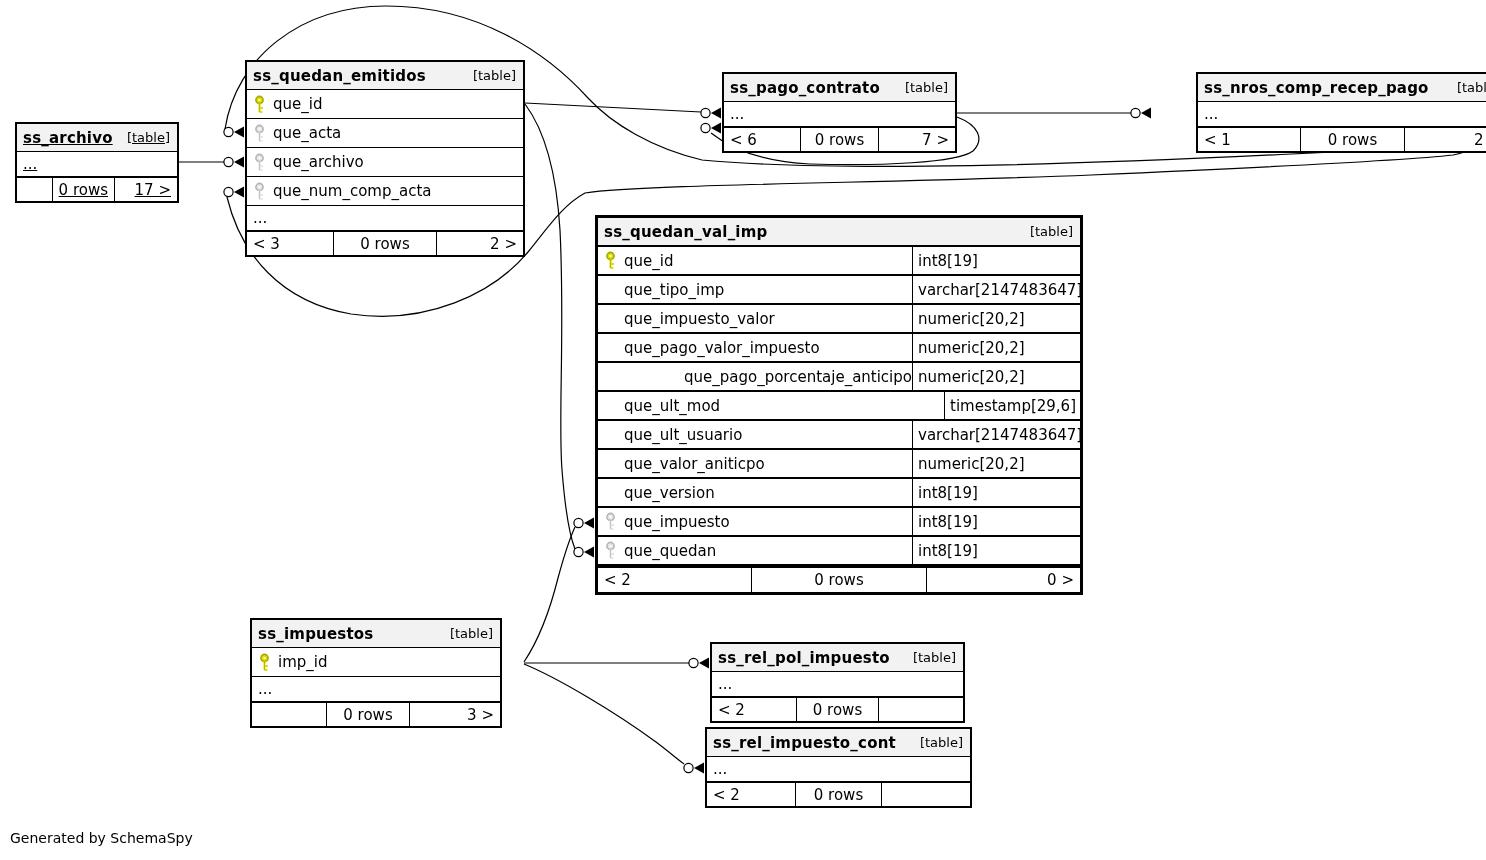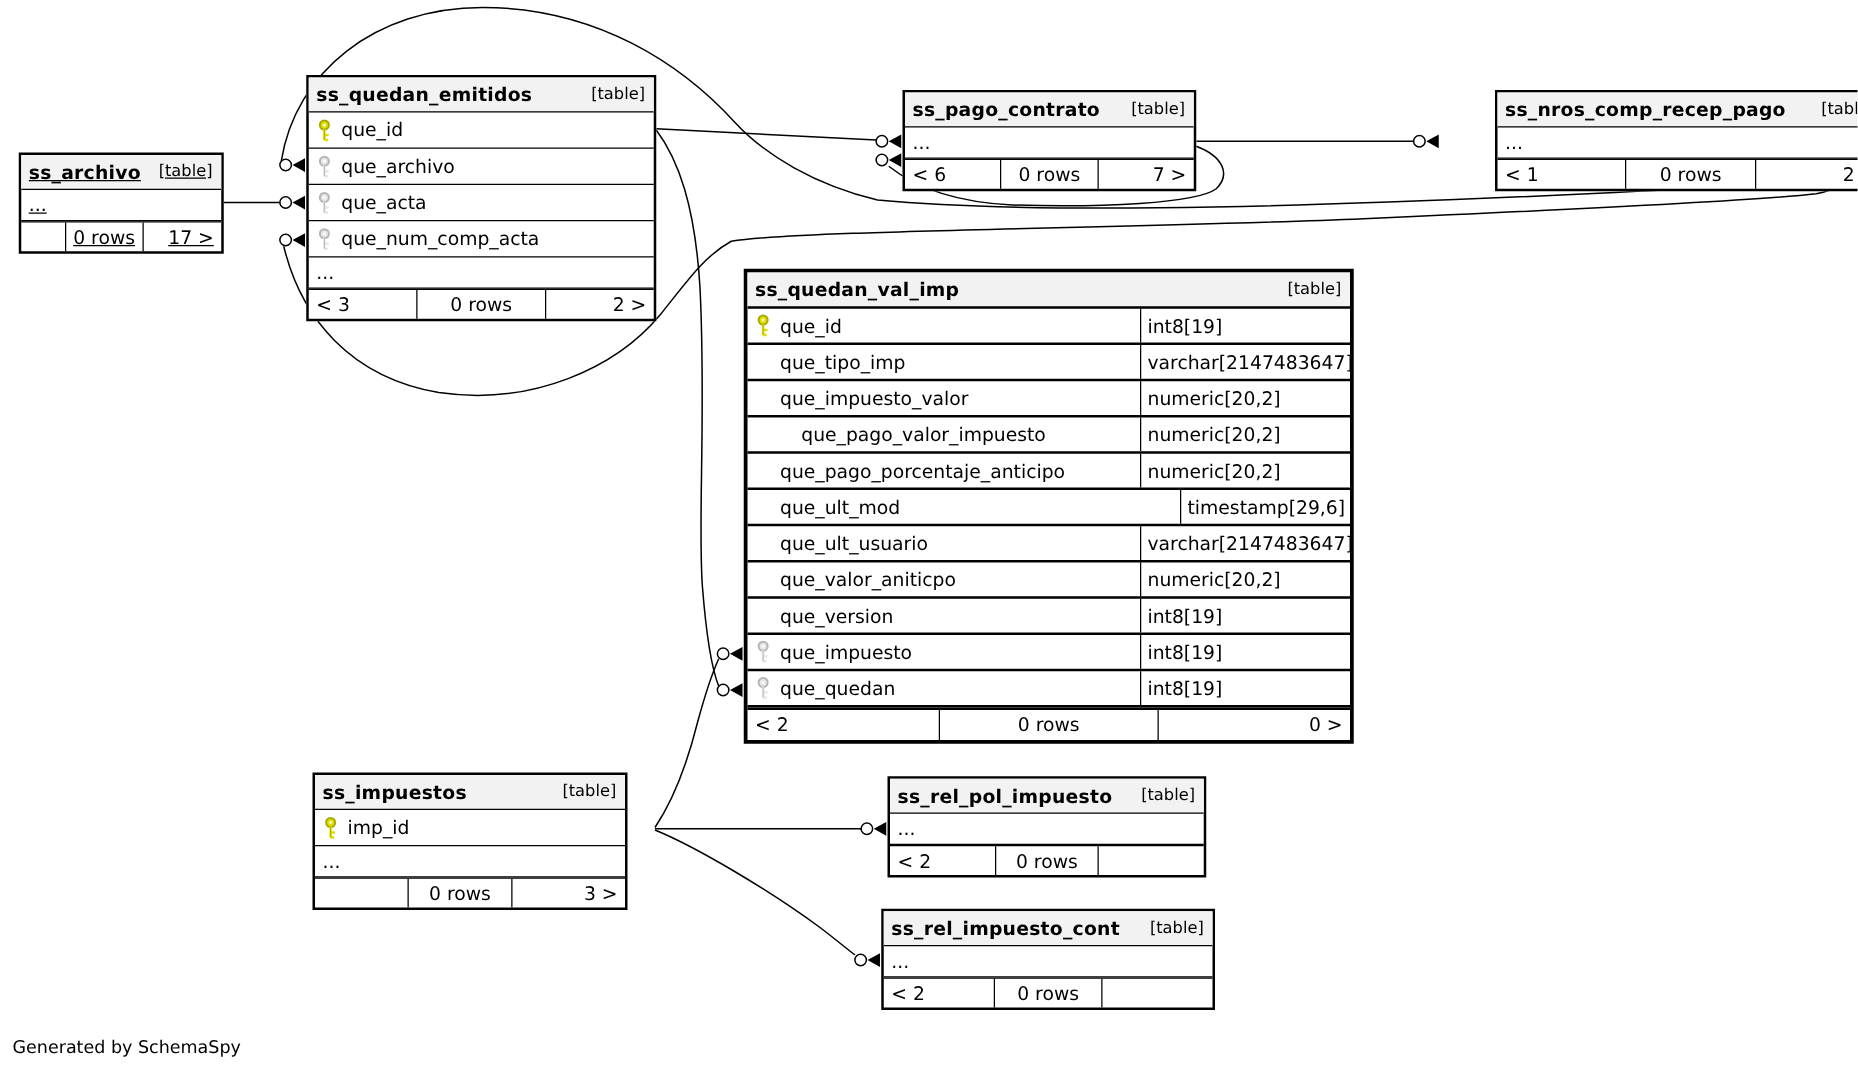--- a/index.html
+++ b/index.html
@@ -116,30 +116,30 @@
         </svg>
         <span class="col-name">que_id</span>
       </div>
       <div class="tbl-row">
         <svg viewBox="0 0 13 19" class="key-ico">
           <circle cx="6.5" cy="5" r="3.6" fill="#e6e6e6" stroke="#b5b5b5" stroke-width="1.6"></circle>
     <circle cx="6.5" cy="5" r="1.1" fill="#fff"></circle>
     <path d="M6.5 8 V17 M6.5 13 H10 M6.5 17 H9.4" stroke="#e6e6e6" stroke-width="2" fill="none"></path>
     <path d="M6.5 8 V17" stroke="#b5b5b5" stroke-width="0.7" fill="none"></path>
         </svg>
+        <span class="col-name">que_acta</span>
+      </div>
+      <div class="tbl-row">
+        <svg viewBox="0 0 13 19" class="key-ico">
+          <circle cx="6.5" cy="5" r="3.6" fill="#e6e6e6" stroke="#b5b5b5" stroke-width="1.6"></circle>
+    <circle cx="6.5" cy="5" r="1.1" fill="#fff"></circle>
+    <path d="M6.5 8 V17 M6.5 13 H10 M6.5 17 H9.4" stroke="#e6e6e6" stroke-width="2" fill="none"></path>
+    <path d="M6.5 8 V17" stroke="#b5b5b5" stroke-width="0.7" fill="none"></path>
+        </svg>
         <span class="col-name">que_archivo</span>
-      </div>
-      <div class="tbl-row">
-        <svg viewBox="0 0 13 19" class="key-ico">
-          <circle cx="6.5" cy="5" r="3.6" fill="#e6e6e6" stroke="#b5b5b5" stroke-width="1.6"></circle>
-    <circle cx="6.5" cy="5" r="1.1" fill="#fff"></circle>
-    <path d="M6.5 8 V17 M6.5 13 H10 M6.5 17 H9.4" stroke="#e6e6e6" stroke-width="2" fill="none"></path>
-    <path d="M6.5 8 V17" stroke="#b5b5b5" stroke-width="0.7" fill="none"></path>
-        </svg>
-        <span class="col-name">que_acta</span>
       </div>
       <div class="tbl-row">
         <svg viewBox="0 0 13 19" class="key-ico">
           <circle cx="6.5" cy="5" r="3.6" fill="#e6e6e6" stroke="#b5b5b5" stroke-width="1.6"></circle>
     <circle cx="6.5" cy="5" r="1.1" fill="#fff"></circle>
     <path d="M6.5 8 V17 M6.5 13 H10 M6.5 17 H9.4" stroke="#e6e6e6" stroke-width="2" fill="none"></path>
     <path d="M6.5 8 V17" stroke="#b5b5b5" stroke-width="0.7" fill="none"></path>
         </svg>
         <span class="col-name">que_num_comp_acta</span>
       </div>
@@ -194,26 +194,26 @@
         <span class="col-name" style="flex: 1 1 0%;">que_tipo_imp</span>
         <span class="col-type" style="width: 168px;">varchar[2147483647]</span>
       </div>
       <div class="tbl-row">
         <span class="no-key"></span>
         <span class="col-name" style="flex: 1 1 0%;">que_impuesto_valor</span>
         <span class="col-type" style="width: 168px;">numeric[20,2]</span>
       </div>
       <div class="tbl-row">
         <span class="no-key"></span>
-        <span class="col-name" style="flex: 1 1 0%; margin-left: 17px;">que_pago_valor_impuesto</span>
+        <span class="col-name" style="flex: 1 1 0%;">que_pago_valor_impuesto</span>
         <span class="col-type" style="width: 168px;">numeric[20,2]</span>
       </div>
       <div class="tbl-row">
         <span class="no-key"></span>
-        <span class="col-name" style="flex: 1 1 0%;">que_pago_porcentaje_anticipo</span>
+        <span class="col-name" style="flex: 1 1 0%; text-align: right;">que_pago_porcentaje_anticipo</span>
         <span class="col-type" style="width: 168px;">numeric[20,2]</span>
       </div>
       <div class="tbl-row">
         <span class="no-key"></span>
         <span class="col-name" style="flex: 1 1 0%;">que_ult_mod</span>
         <span class="col-type" style="width: 136px;">timestamp[29,6]</span>
       </div>
       <div class="tbl-row">
         <span class="no-key"></span>
         <span class="col-name" style="flex: 1 1 0%;">que_ult_usuario</span>
@@ -269,21 +269,21 @@
         </svg>
         <span class="col-name">imp_id</span>
       </div>
       <div class="tbl-row dots">...</div>
       <div class="tbl-footer">
         <span class="ft-cell ft-left" style="width: 74px;"></span>
         <span class="ft-cell ft-center">0 rows</span>
         <span class="ft-cell ft-right" style="width: 90px;">3 &gt;</span>
       </div>
     </div>
-    <div class="db-table" style="left: 710px; top: 621px; width: 255px;">
+    <div class="db-table" style="left: 710px; top: 642px; width: 255px;">
       <div class="tbl-header">
         <span class="tbl-name">ss_rel_pol_impuesto</span>
         <span class="tbl-tag">[table]</span>
       </div>
       <div class="tbl-row dots">...</div>
       <div class="tbl-footer">
         <span class="ft-cell ft-left" style="width: 84px;">&lt; 2</span>
         <span class="ft-cell ft-center">0 rows</span>
         <span class="ft-cell ft-right" style="width: 84px;"></span>
       </div>

